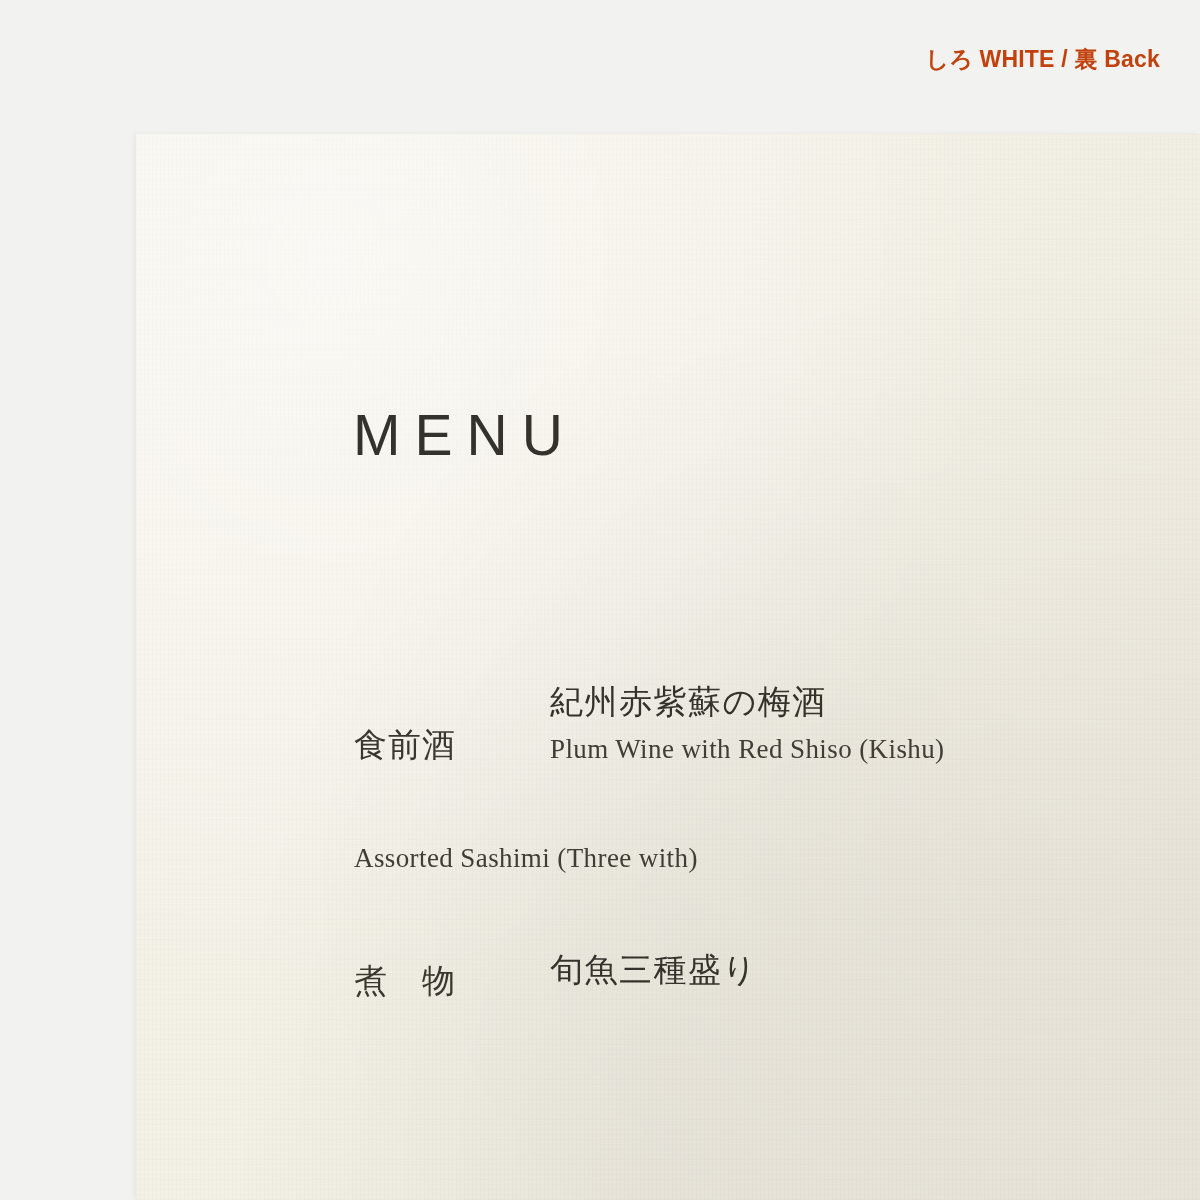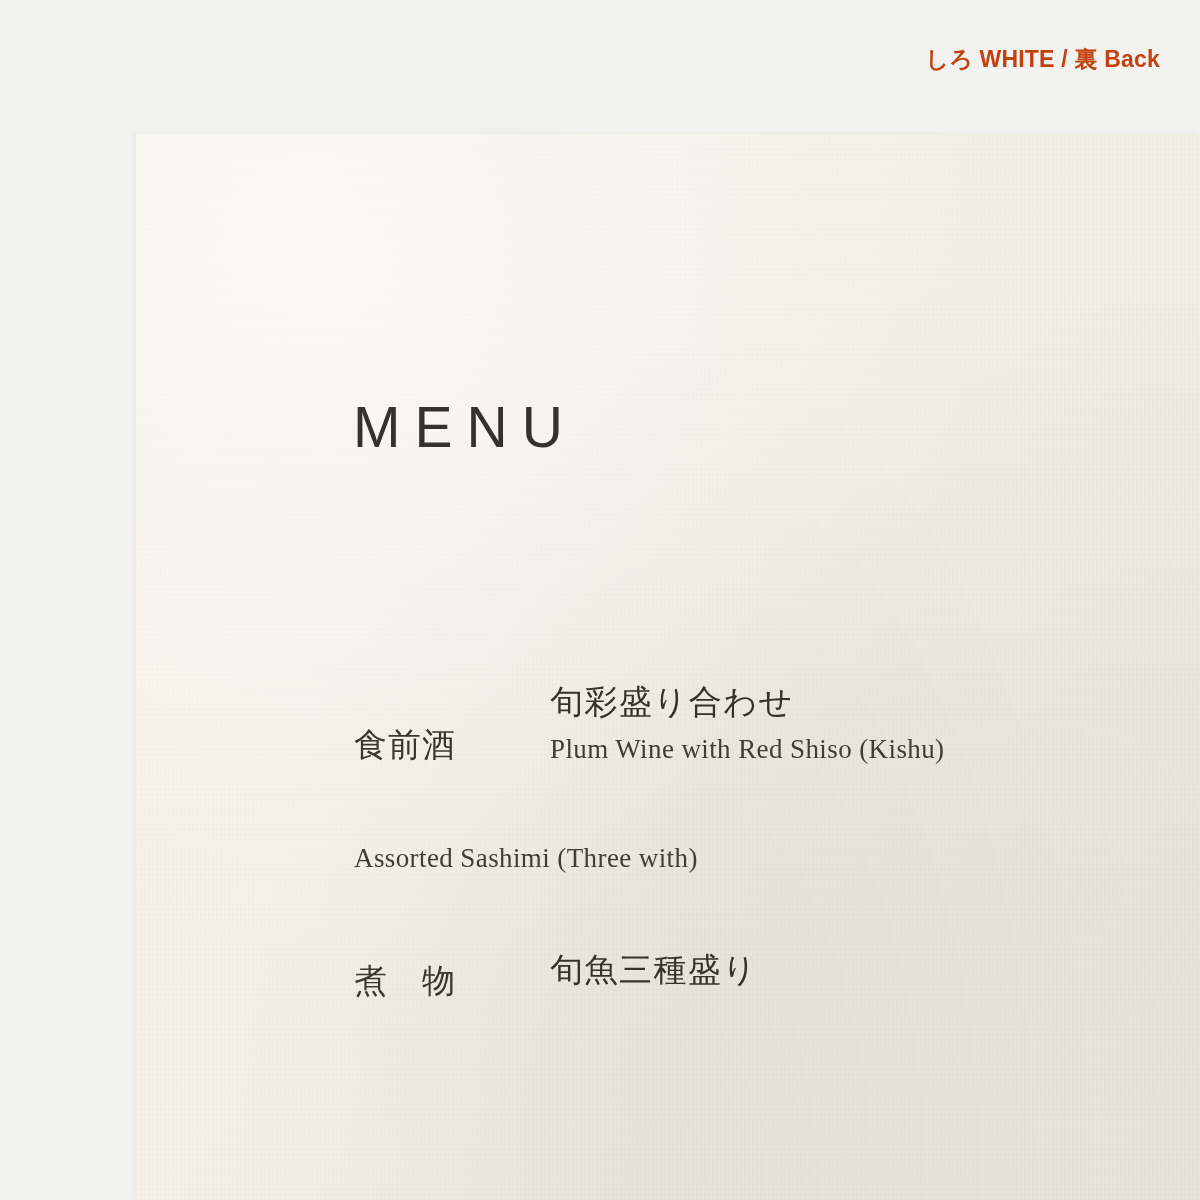--- a/index.html
+++ b/index.html
@@ -69,21 +69,21 @@
   .paper-inner {
     position: relative;
     z-index: 2;
     height: 100%;
   }
 
   
   .menu-title {
     position: absolute;
     left: 217px;
-    top: 260px;
+    top: 268px;
     font-family: "Liberation Sans", sans-serif;
     font-size: 57px;
     font-weight: 400;
     letter-spacing: 14px;
     color: #34322d;
   }
 
   
   .courses {
     position: absolute;
@@ -133,21 +133,21 @@
 
 <div class="paper">
   <div class="paper-inner">
     <div class="menu-title">MENU</div>
 
     <div class="courses">
 
       <div class="course">
         <div class="course-label">食前酒</div>
         <div class="course-body">
-          <div class="course-ja">旬彩盛り合わせ</div>
+          <div class="course-ja">紀州赤紫蘇の梅酒</div>
           <div class="course-en">Plum Wine with Red Shiso (Kishu)</div>
         </div>
       </div>
 
 
       <div class="course">
         <div class="course-body">
           <div class="course-en">Assorted Sashimi (Three with)</div>
         </div>
       </div>

